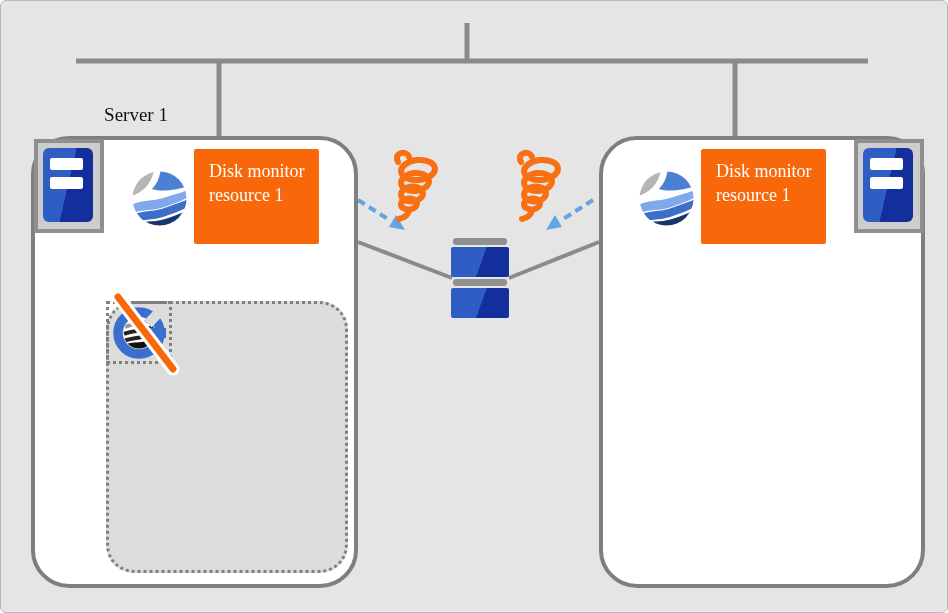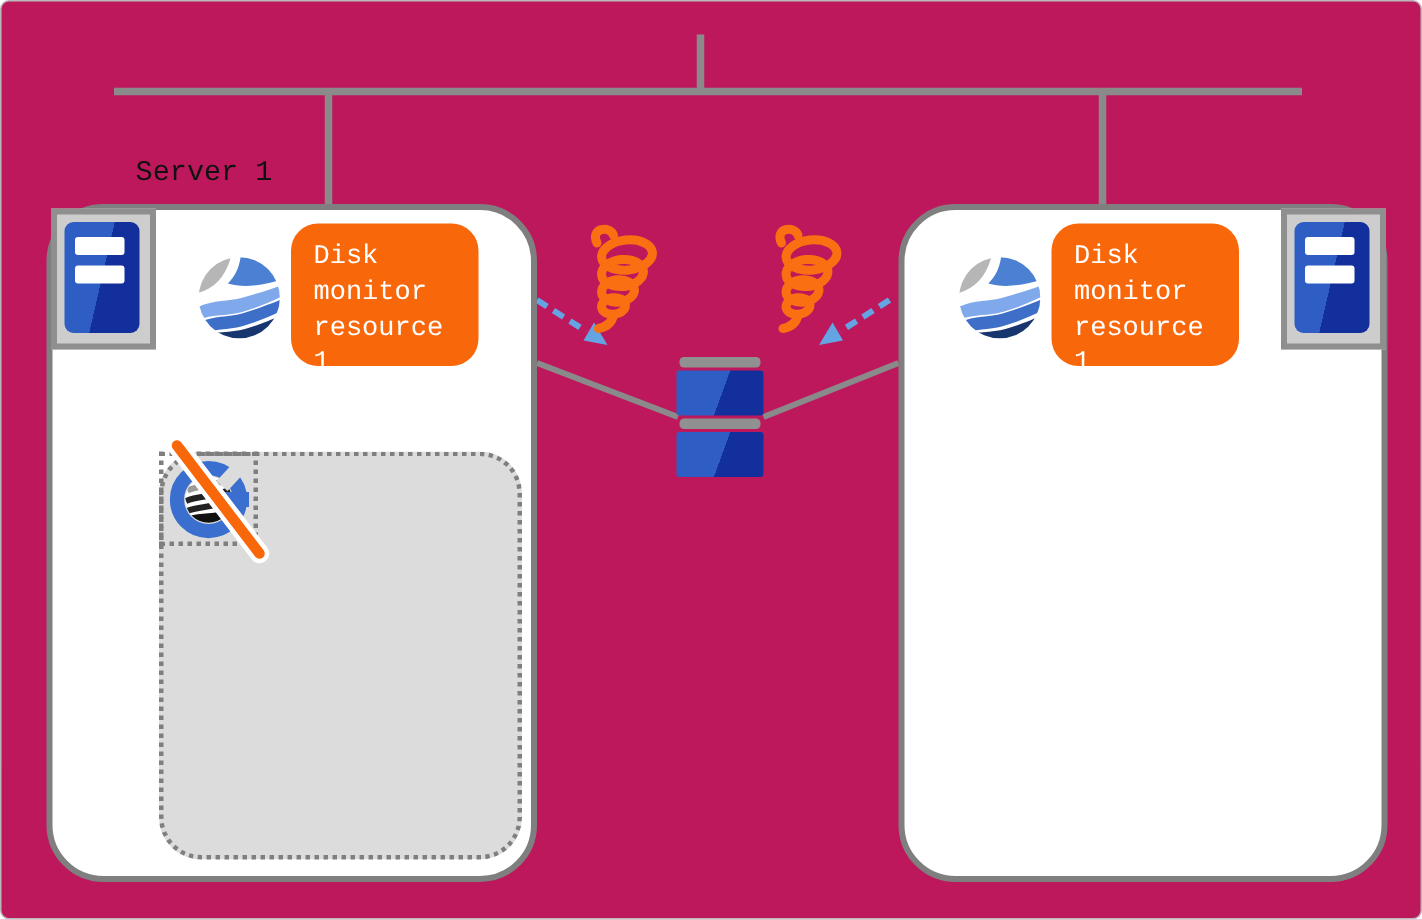--- a/index.html
+++ b/index.html
@@ -1,23 +1,23 @@
 <!DOCTYPE html>
 <html><head>
 <meta charset="utf-8">
 <style>
   html,body{margin:0;padding:0;background:#fff;}
   .canvas{
     position:relative;
     width:948px;height:613px;
     box-sizing:border-box;
-    background:#be185d;
+    background:#e5e5e5;
     border:1px solid #b9b9b9;
     border-radius:6px;
-    font-family:Liberation Mono, monospace;
+    font-family:Liberation Serif, serif;
     overflow:hidden;
   }
   .abs{position:absolute;}
   svg{display:block;}
   .overlay{position:absolute;left:0;top:0;}
   .server-box{
     position:absolute;top:135px;width:327px;height:452px;
     box-sizing:border-box;background:#fff;
     border:4px solid #7f7f7f;border-radius:38px;
   }
@@ -36,21 +36,21 @@
     background:linear-gradient(103deg,#2e5dc4 50%,#132f9b 50%);
   }
   .tower .bar{
     position:absolute;left:7px;width:33px;height:12px;
     background:#fff;border-radius:2px;
   }
   .tower .bar1{top:10px;}
   .tower .bar2{top:29px;}
   .resource-badge{
     position:absolute;top:148px;width:125px;height:95px;
-    box-sizing:border-box;border-radius:18px;background:#f8680b;
+    box-sizing:border-box;border-radius:2px;background:#f8680b;
     color:#fff;font-size:18px;line-height:1.32;
     padding:11px 10px 0 15px;
   }
   .cluster-logo{position:absolute;top:169px;}
   .failover-rect{
     position:absolute;left:105px;top:300px;width:242px;height:272px;
     box-sizing:border-box;background:#dcdcdc;
     border:3px dotted #7f7f7f;border-radius:28px;
   }
   .resource-slot{

